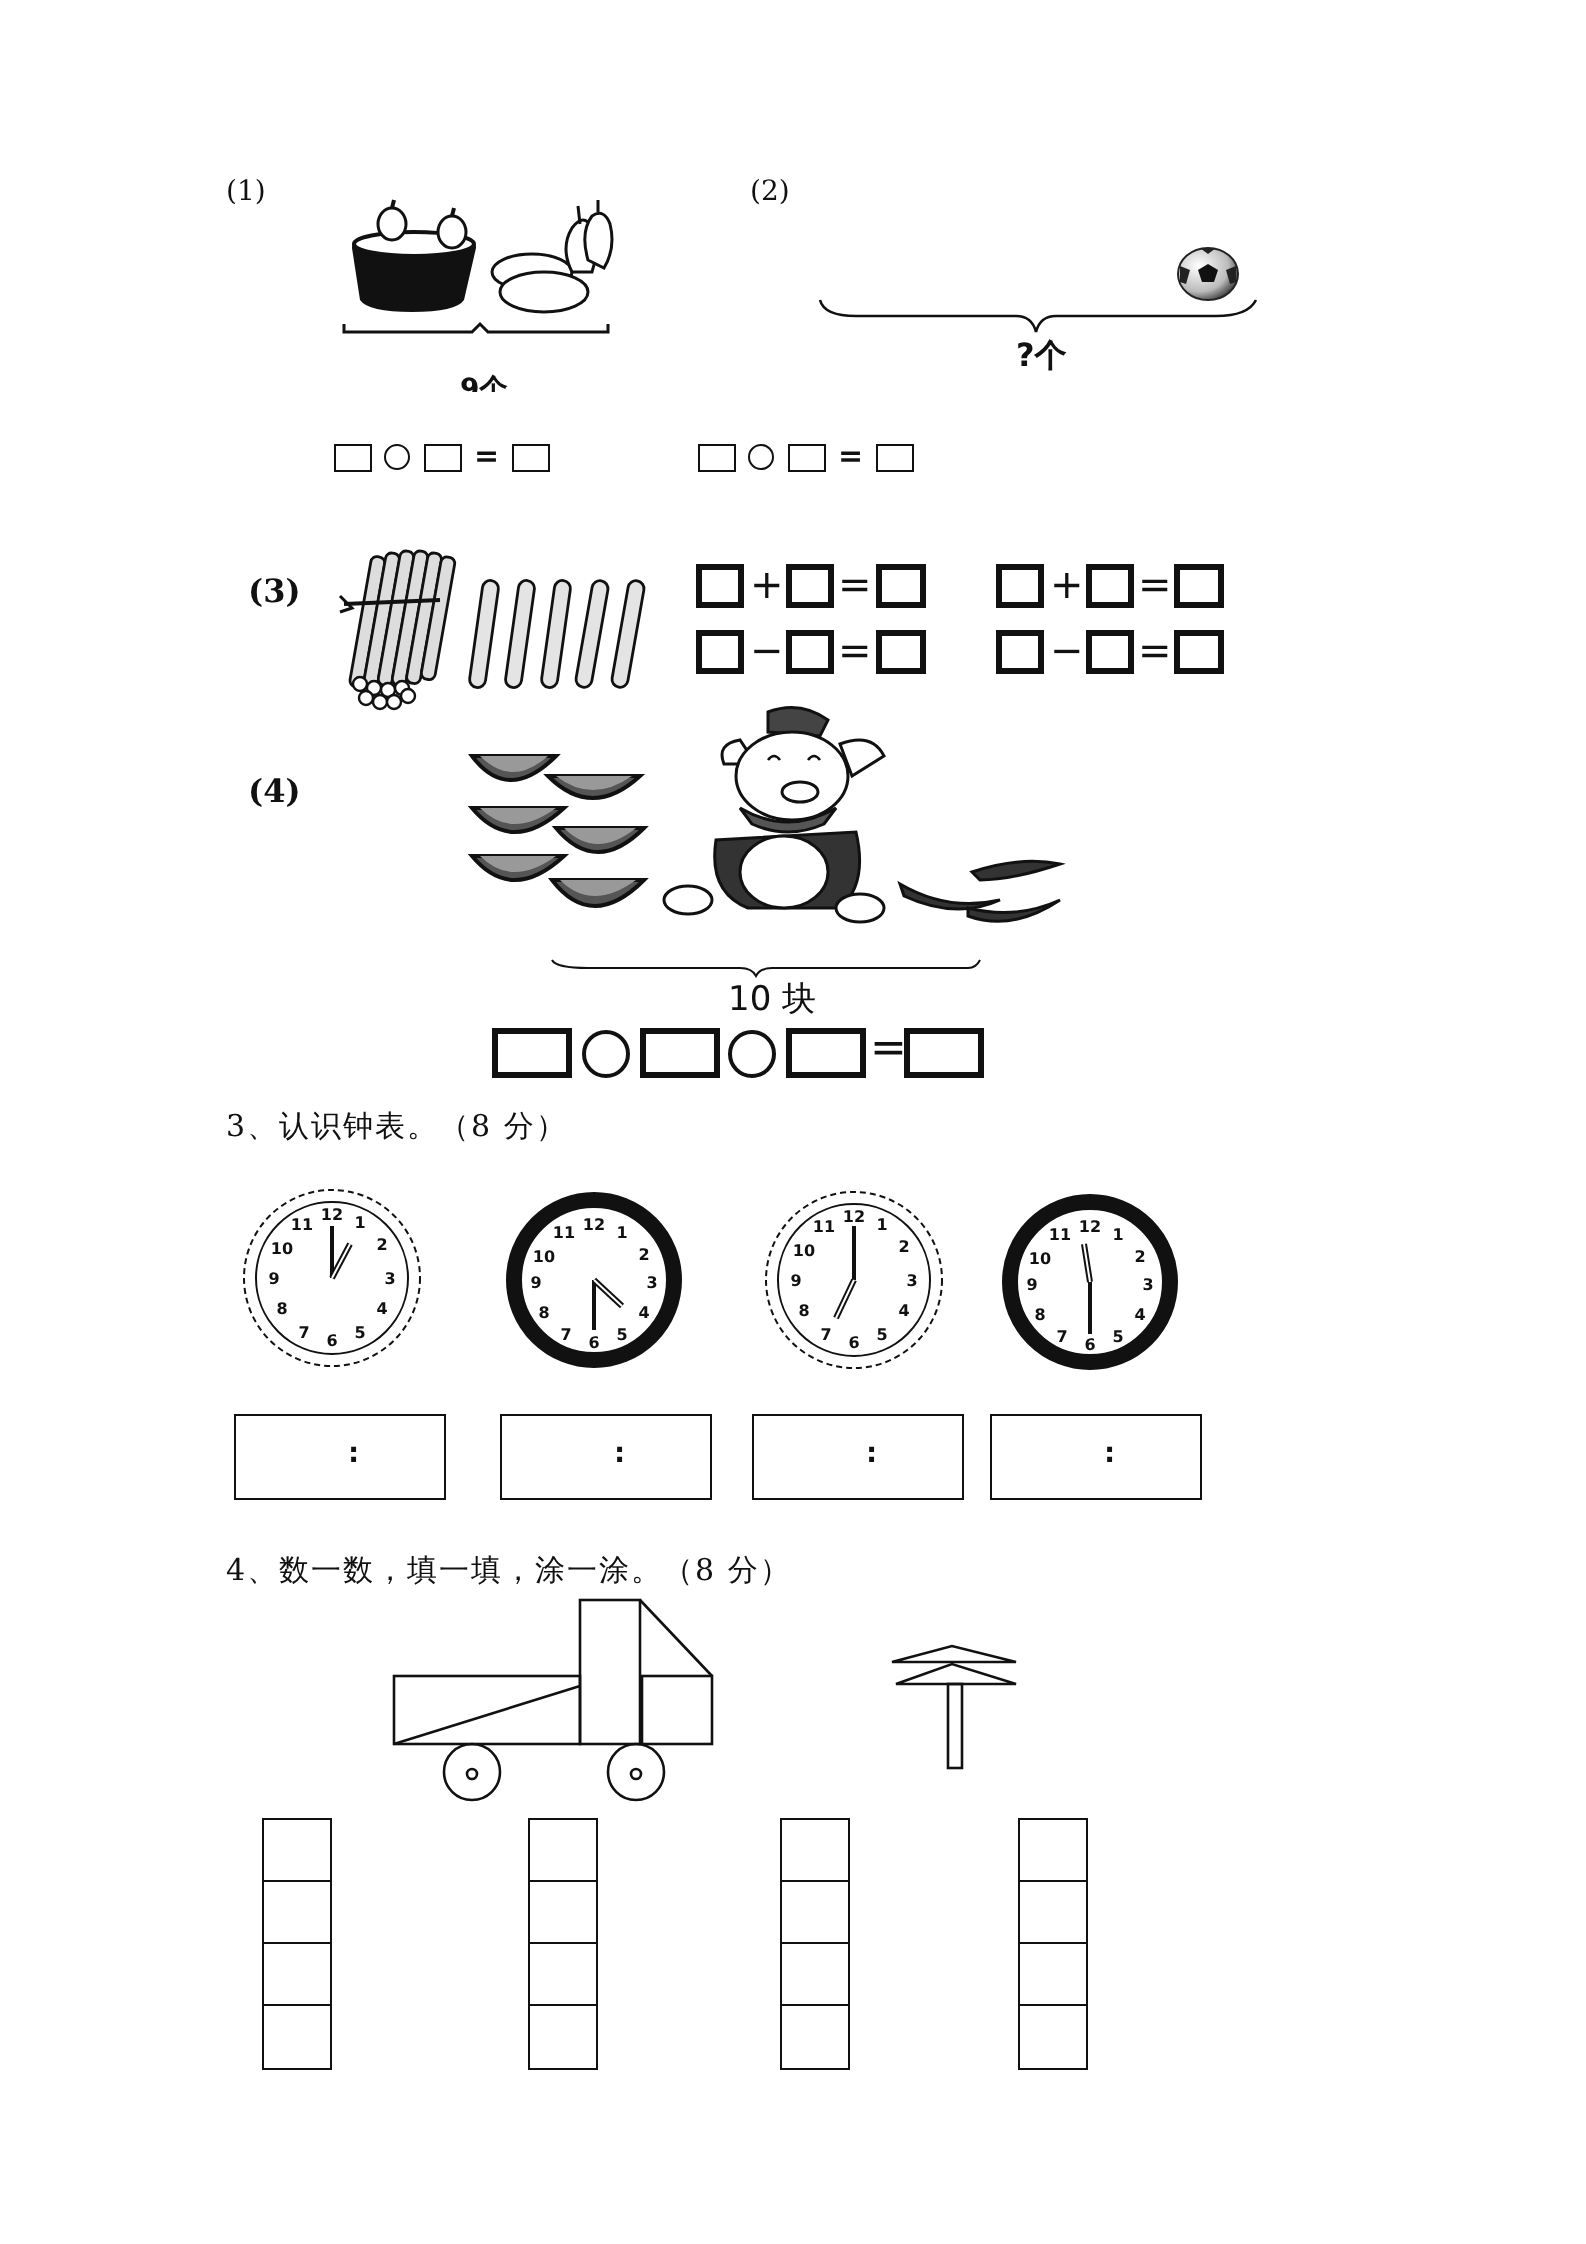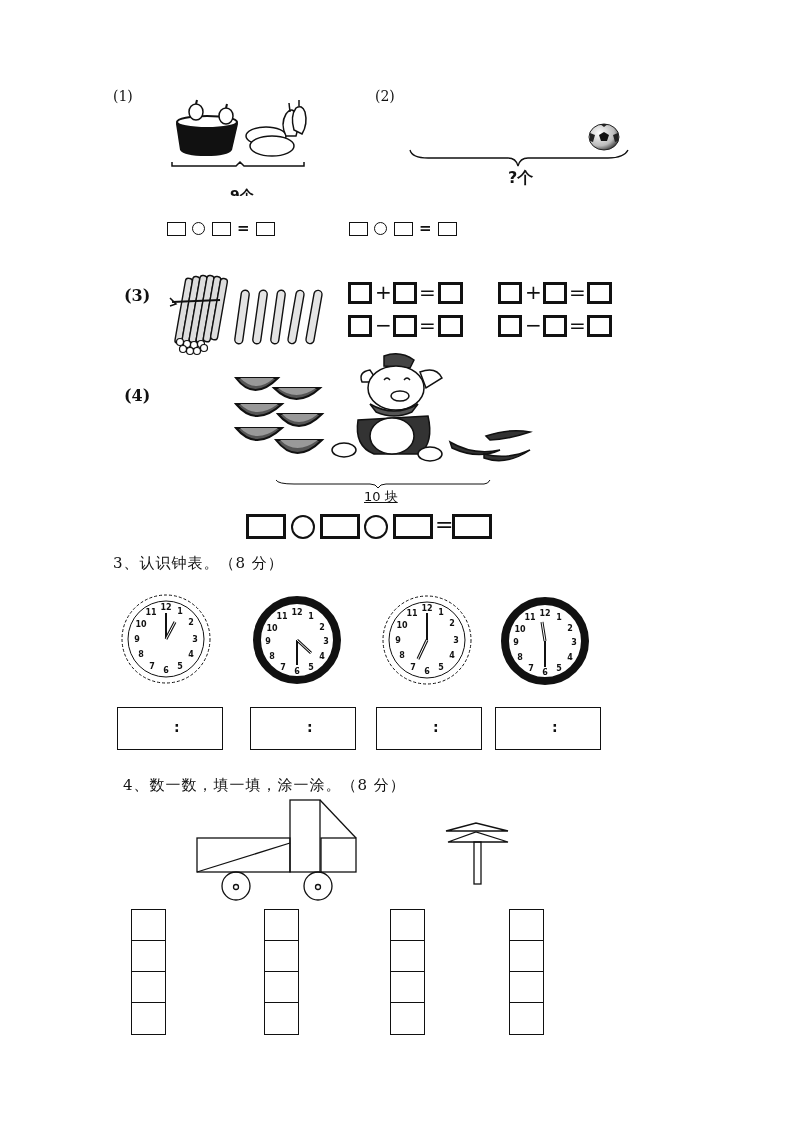--- a/index.html
+++ b/index.html
@@ -159,21 +159,21 @@
   <ellipse cx="158" cy="86" rx="22" ry="18" fill="#fff" stroke="#111" stroke-width="1.5"></ellipse>
   <ellipse cx="110" cy="100" rx="12" ry="7" fill="#fff" stroke="#111" stroke-width="1.5"></ellipse>
   <ellipse cx="196" cy="104" rx="12" ry="7" fill="#fff" stroke="#111" stroke-width="1.5"></ellipse>
 
   <path d="M216 92 Q240 106 266 100 Q244 110 218 98 Z" fill="#333" stroke="#111" stroke-width="1.5"></path>
   <path d="M252 86 Q276 78 296 82 Q272 90 256 90 Z" fill="#333" stroke="#111" stroke-width="1.5"></path>
   <path d="M250 104 Q274 110 296 100 Q272 116 250 108 Z" fill="#333" stroke="#111" stroke-width="1.5"></path>
 
   <path d="M42 130 Q44 134 60 134 L136 134 Q142 134 144 138 Q146 134 152 134 L250 134 Q254 134 256 130" fill="none" stroke="#111" stroke-width="1"></path>
 </svg>
-<div class="abs" style="left:364px;top:488px;font-family:'DejaVu Sans',sans-serif;font-size:13px;text-decoration:underline;">10 块</div>
+<div class="abs" style="left:364px;top:488px;font-family:'DejaVu Sans',sans-serif;font-size:17px;">10 块</div>
 
 <div class="box-b" style="left:246px;top:514px;width:40px;height:25px;"></div>
 <div class="circ-b" style="left:291px;top:515px;width:24px;height:24px;"></div>
 <div class="box-b" style="left:320px;top:514px;width:40px;height:25px;"></div>
 <div class="circ-b" style="left:364px;top:515px;width:24px;height:24px;"></div>
 <div class="box-b" style="left:393px;top:514px;width:40px;height:25px;"></div>
 <div class="op" style="left:435px;top:514px;font-size:22px;font-weight:normal;">=</div>
 <div class="box-b" style="left:452px;top:514px;width:40px;height:25px;"></div>
 
 <div class="abs heading" style="left:113px;top:554px;">3、认识钟表。（8 分）</div>
@@ -270,21 +270,21 @@
 <div class="tbox" style="left:250px;top:707px;">
     <span>:</span>
   </div>
 <div class="tbox" style="left:376px;top:707px;">
     <span>:</span>
   </div>
 <div class="tbox" style="left:495px;top:707px;">
     <span>:</span>
   </div>
 
-<div class="abs heading" style="left:123px;top:776px;">4、数一数，填一填，涂一涂。（8 分）</div>
+<div class="abs heading" style="left:113px;top:776px;">4、数一数，填一填，涂一涂。（8 分）</div>
 
 <svg style="left:195px;top:798px;" width="162" height="104" viewBox="0 0 162 104">
   <g fill="none" stroke="#111" stroke-width="1.3">
     <rect x="2" y="40" width="93" height="34"></rect>
     <line x1="2" y1="74" x2="95" y2="45"></line>
     <rect x="95" y="2" width="30" height="72"></rect>
     <rect x="126" y="40" width="35" height="34"></rect>
     <line x1="125" y1="2" x2="161" y2="40"></line>
     <circle cx="41" cy="88" r="14"></circle>
     <circle cx="123" cy="88" r="14"></circle>

